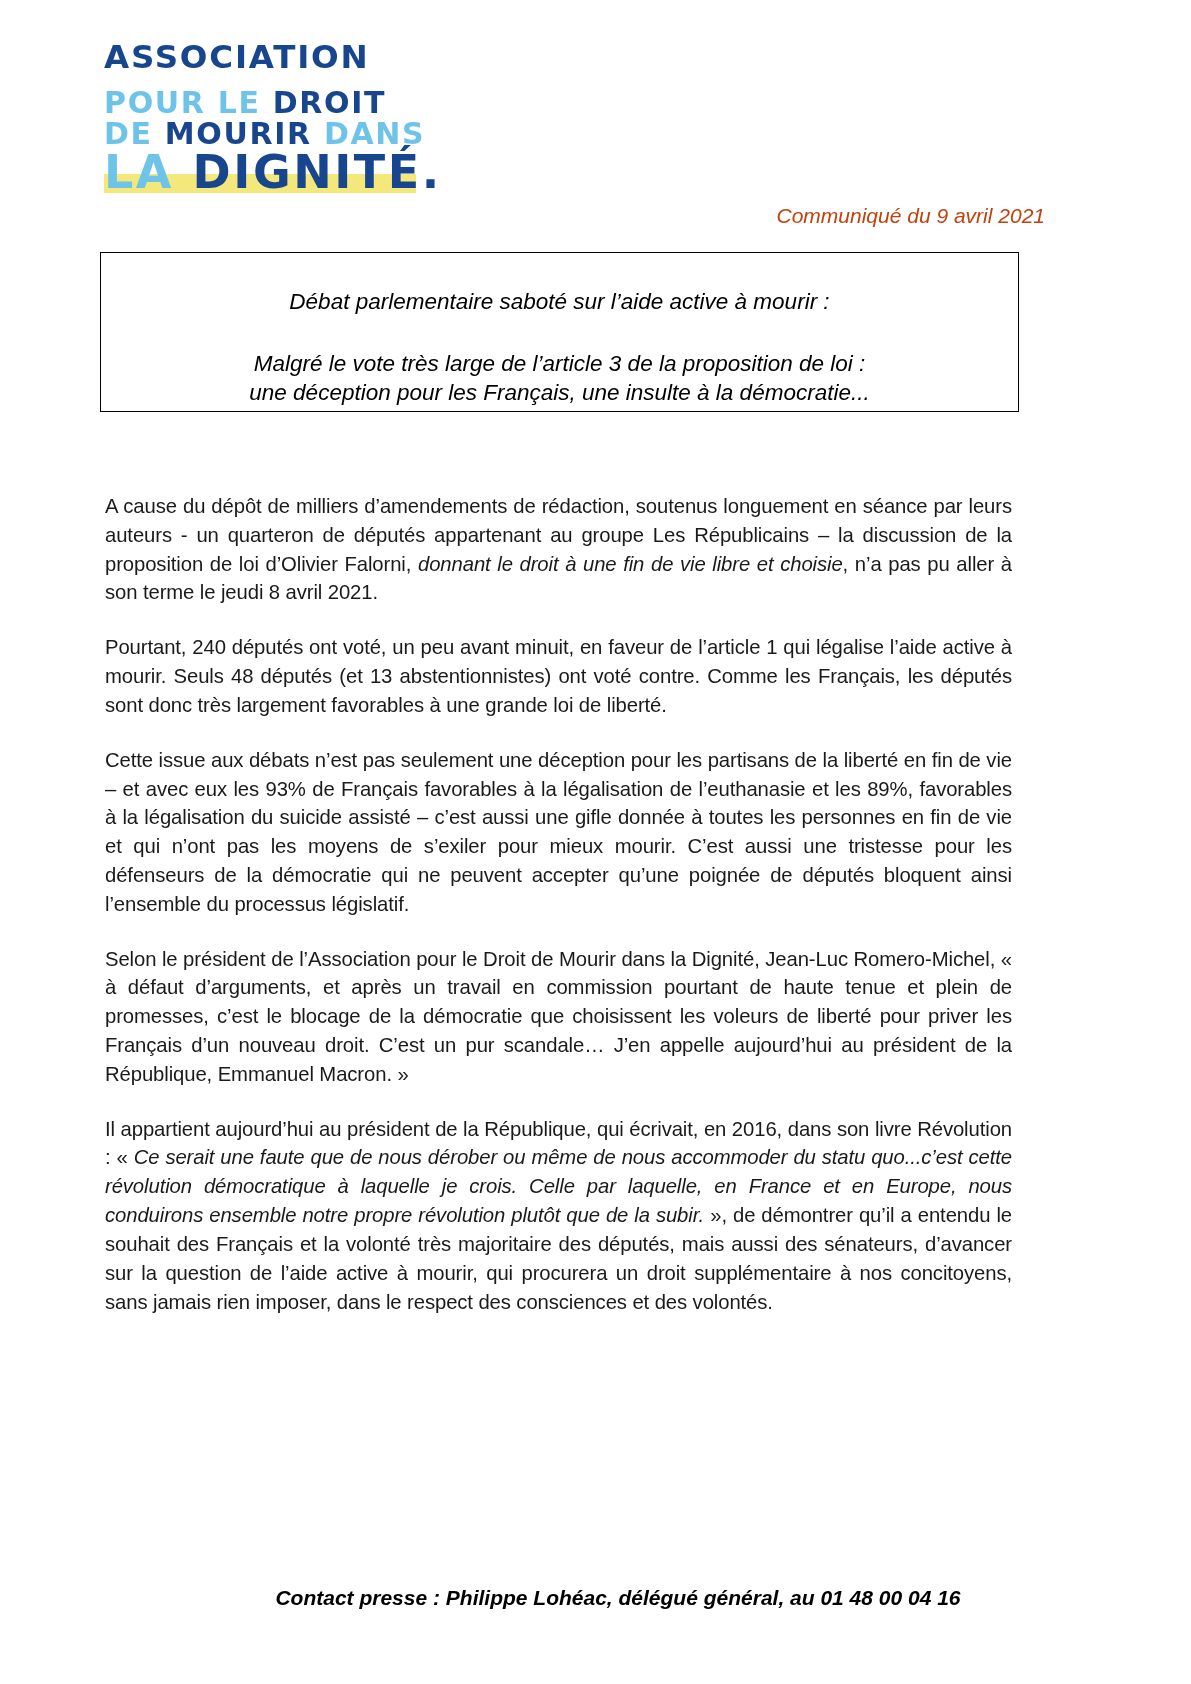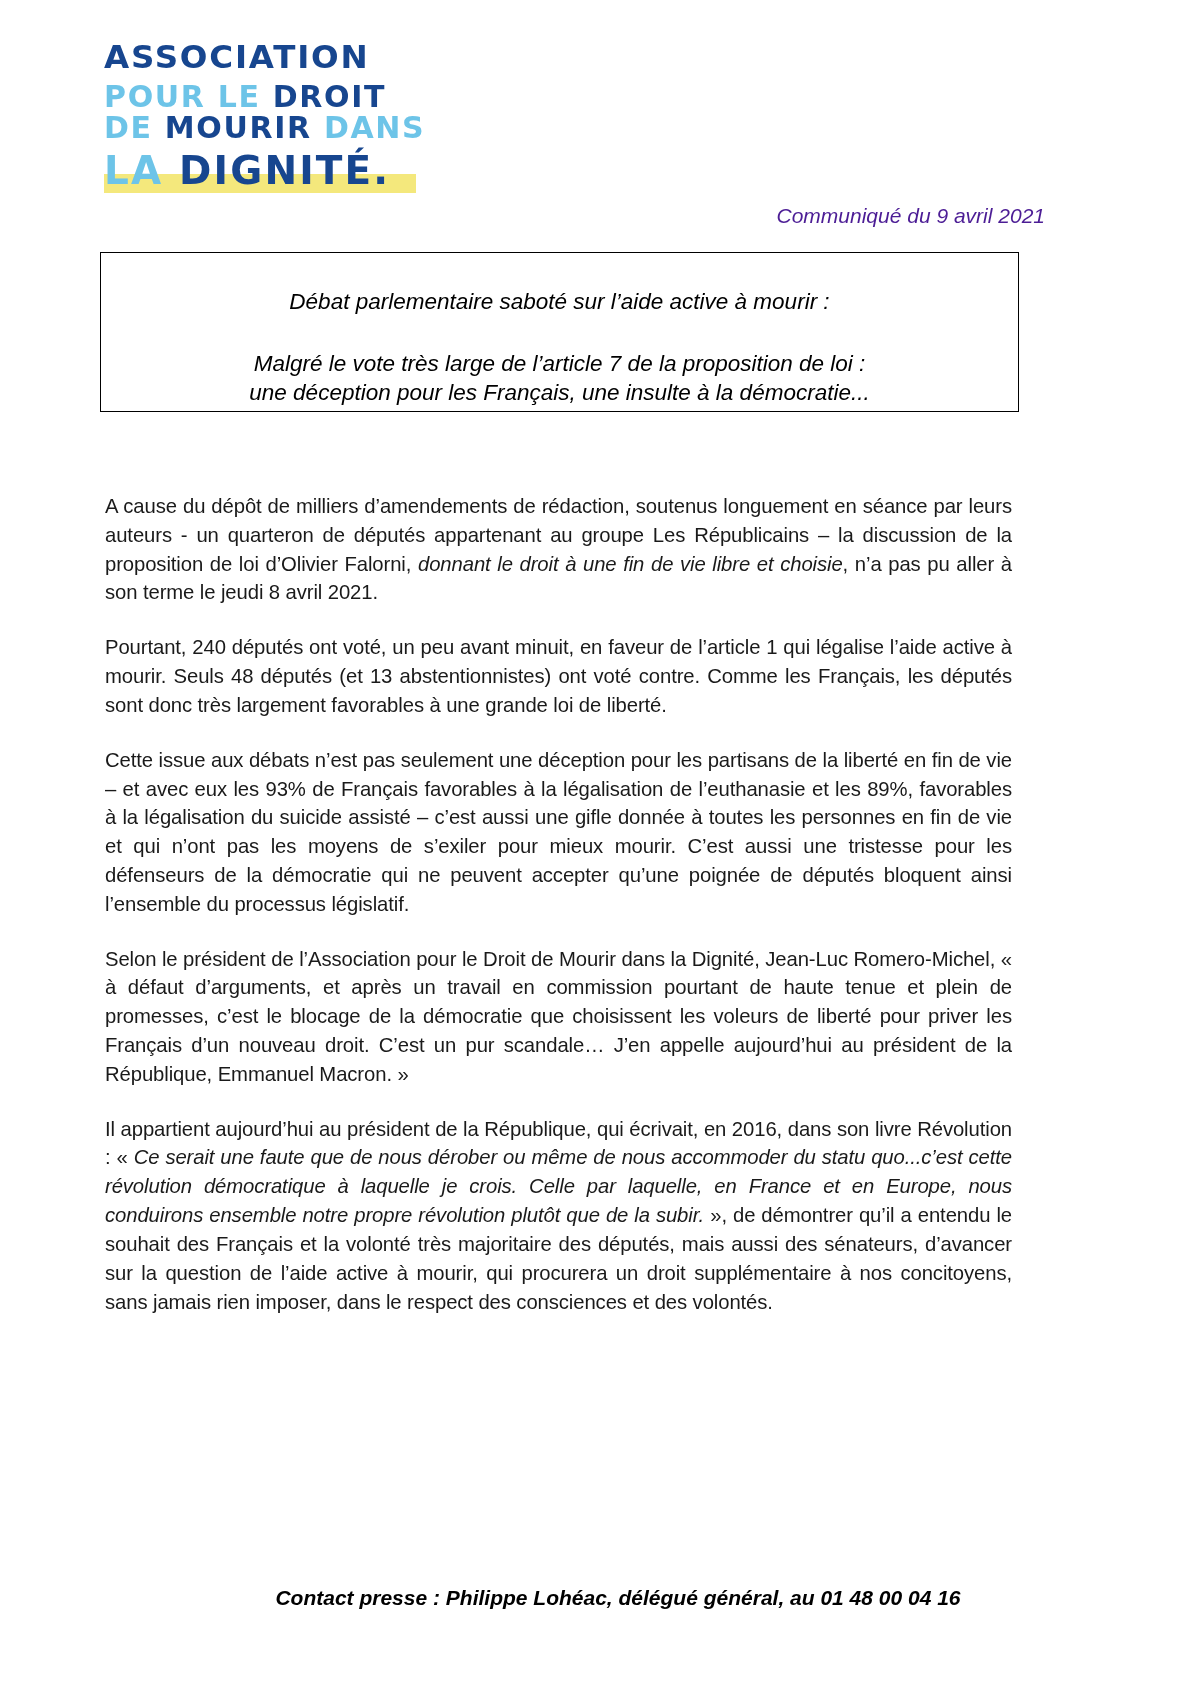--- a/index.html
+++ b/index.html
@@ -38,43 +38,43 @@
   }
   .logo-line {
     display: block;
     font-family: "DejaVu Sans", sans-serif;
     font-weight: bold;
     letter-spacing: 0.055em;
     line-height: 0.98;
     white-space: nowrap;
   }
   .logo-l1 { font-size: 32.5px; color: #17468F; }
-  .logo-l2 { font-size: 30px; margin-top: 8px; }
+  .logo-l2 { font-size: 30px; margin-top: 14px; }
   .logo-l3 { font-size: 30px; margin-top: 2px; }
-  .logo-l4 { font-size: 39px; margin-top: 9px; position: relative; z-index: 2;}
+  .logo-l4 { font-size: 46px; margin-top: 1px; position: relative; z-index: 2;}
   .navy { color: #17468F; }
   .sky  { color: #6DC4E8; }
   .logo-underline {
     position: absolute;
     left: 104px;
     top: 140px;
     width: 312px;
     height: 19px;
     background: #F4E87C;
     z-index: 1;
   }
   .logo-stack { position: relative; }
   .date-line {
     position: absolute;
     right: 104px;
     top: 170px;
     font-family: "Liberation Sans", sans-serif;
     font-style: italic;
     font-size: 21px;
-    color: #4c1d95;
+    color: #c2410c;
     white-space: nowrap;
   }
 
   
   .title-box {
     position: absolute;
     left: 100px;
     top: 252px;
     width: 919px;
     height: 160px;
@@ -162,21 +162,21 @@
       </div>
     </div>
 
     <div class="date-line">Communiqué du 9 avril 2021</div>
   </div>
 
   <div class="title-box">
     <div class="title-inner">
       <div class="title-line">Débat parlementaire saboté sur l’aide active à mourir :</div>
       <div class="title-gap"></div>
-      <div class="title-line">Malgré le vote très large de l’article 7 de la proposition de loi :</div>
+      <div class="title-line">Malgré le vote très large de l’article 3 de la proposition de loi :</div>
       <div class="title-line">une déception pour les Français, une insulte à la démocratie...</div>
     </div>
   </div>
 
   <div class="body-col">
 
     <p class="para"><span>A cause du dépôt de milliers d’amendements de rédaction, soutenus longuement en séance par leurs auteurs - un quarteron de députés appartenant au groupe Les Républicains – la discussion de la proposition de loi d’Olivier Falorni, </span><span class="it">donnant le droit à une fin de vie libre et choisie</span><span>, n’a pas pu aller à son terme le jeudi 8 avril 2021.</span></p>
 
     <p class="para">Pourtant, 240 députés ont voté, un peu avant minuit, en faveur de l’article 1 qui légalise l’aide active à mourir. Seuls 48 députés (et 13 abstentionnistes) ont voté contre. Comme les Français, les députés sont donc très largement favorables à une grande loi de liberté.</p>
 

